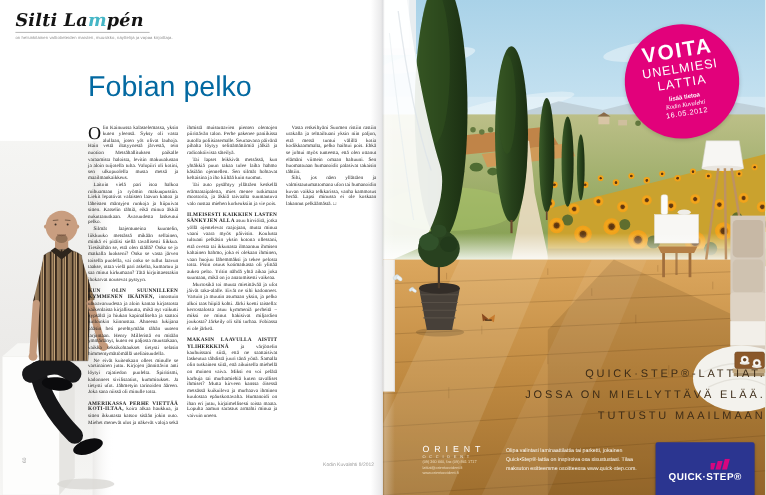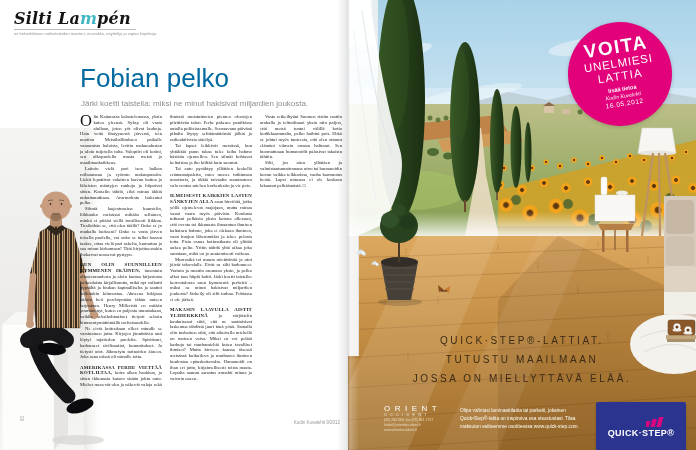--- a/index.html
+++ b/index.html
@@ -30,21 +30,21 @@
   .scene{position:absolute;left:0;top:0;}
   .badge{position:absolute;left:220px;top:22px;width:104px;height:104px;border-radius:50%;
          background:#e2017b;transform:rotate(-9deg);color:#fff;text-align:center;z-index:5;
          box-shadow:0 1px 4px rgba(0,0,0,.18);}
   .badge-title{margin-top:14px;font:700 19px/21px "Liberation Sans",sans-serif;letter-spacing:1.5px;}
   .badge-l2{font:400 11.5px/12.5px "Liberation Sans",sans-serif;letter-spacing:.8px;}
   .badge-l3{font:400 11.5px/13px "Liberation Sans",sans-serif;letter-spacing:1.2px;}
   .badge-b{margin-top:3px;font:700 5.5px/7px "Liberation Sans",sans-serif;}
   .badge-i{font:italic 400 5.5px/7px "Liberation Serif",serif;}
   .badge-d{font:400 6.5px/8px "Liberation Sans",sans-serif;letter-spacing:.6px;}
-  .tagline{position:absolute;left:0;top:331px;width:348px;text-align:center;z-index:4;color:#3c2b17;}
+  .tagline{position:absolute;left:0;top:331px;width:348px;text-align:right;z-index:4;color:#3c2b17;}
   .tag-line{font:400 10px/19px "Liberation Sans",sans-serif;letter-spacing:2.6px;}
   .dealer{position:absolute;left:36px;top:404px;z-index:4;color:#fff;}
   .dealer-name{font:400 8px/9px "Liberation Sans",sans-serif;letter-spacing:4.5px;}
   .dealer-sub{font:400 3.6px/5px "Liberation Sans",sans-serif;letter-spacing:3.4px;color:#f0e9da;}
   .dealer-line{font:400 3.5px/4.8px "Liberation Sans",sans-serif;color:#eedec2;opacity:.92;}
   .ad-copy{position:absolute;left:112px;top:407px;width:130px;z-index:4;
            font:400 4.8px/7.8px "Liberation Sans",sans-serif;color:#fdfcf8;}
   .qs-logo{position:absolute;left:248px;top:402px;width:90px;height:51px;background:#2b3590;border-radius:2px;
            z-index:4;display:flex;flex-direction:column;align-items:center;justify-content:center;
            box-shadow:0 1px 2px rgba(0,0,0,.25);}
@@ -62,21 +62,20 @@
 
   <div class="page-left">
 
     <div class="author-header">
       <div class="author-name"><span>Silti La</span><span class="accent">m</span><span>pén</span></div>
       <div class="author-rule"></div>
       <div class="author-bio">on helsinkiläinen valtiotieteiden maisteri, muusikko, näyttelijä ja vapaa kirjoittaja.</div>
     </div>
 
     <div class="headline">Fobian pelko</div>
-    <div class="standfirst">Järki koetti taistella: miksi ne minut hakisivat miljardien joukosta.</div>
 
     <svg class="man-photo" width="108" height="322" viewBox="0 0 108 322">
       <defs>
         <linearGradient id="pbg" x1="0" y1="0" x2="0" y2="1">
           <stop offset="0" stop-color="#f5f5f3"></stop>
             <stop offset="0.6" stop-color="#ebeae8"></stop>
             <stop offset="1" stop-color="#f6f6f4"></stop>
         </linearGradient>
         <linearGradient id="pfade" x1="0" y1="0" x2="1" y2="0">
           <stop offset="0" stop-color="#ebeae8"></stop>
@@ -407,22 +406,22 @@
       <div class="badge-title">VOITA</div>
       <div class="badge-l2">UNELMIESI</div>
       <div class="badge-l3">LATTIA</div>
       <div class="badge-b">lisää tietoa</div>
       <div class="badge-i">Kodin Kuvalehti</div>
       <div class="badge-d">16.05.2012</div>
     </div>
 
     <div class="tagline">
       <div class="tag-line">QUICK·STEP®-LATTIAT.</div>
+      <div class="tag-line">JOSSA ON MIELLYTTÄVÄ ELÄÄ.</div>
       <div class="tag-line">TUTUSTU MAAILMAAN</div>
-      <div class="tag-line">JOSSA ON MIELLYTTÄVÄ ELÄÄ.</div>
     </div>
 
     <div class="dealer">
       <div class="dealer-name">ORIENT</div>
       <div class="dealer-sub">OCCIDENT</div>
       <div class="dealer-line">(09) 260 660, fax (09) 861 1717</div>
       <div class="dealer-line">lattiat@orientoccident.fi</div>
       <div class="dealer-line">www.orientoccident.fi</div>
     </div>
 

